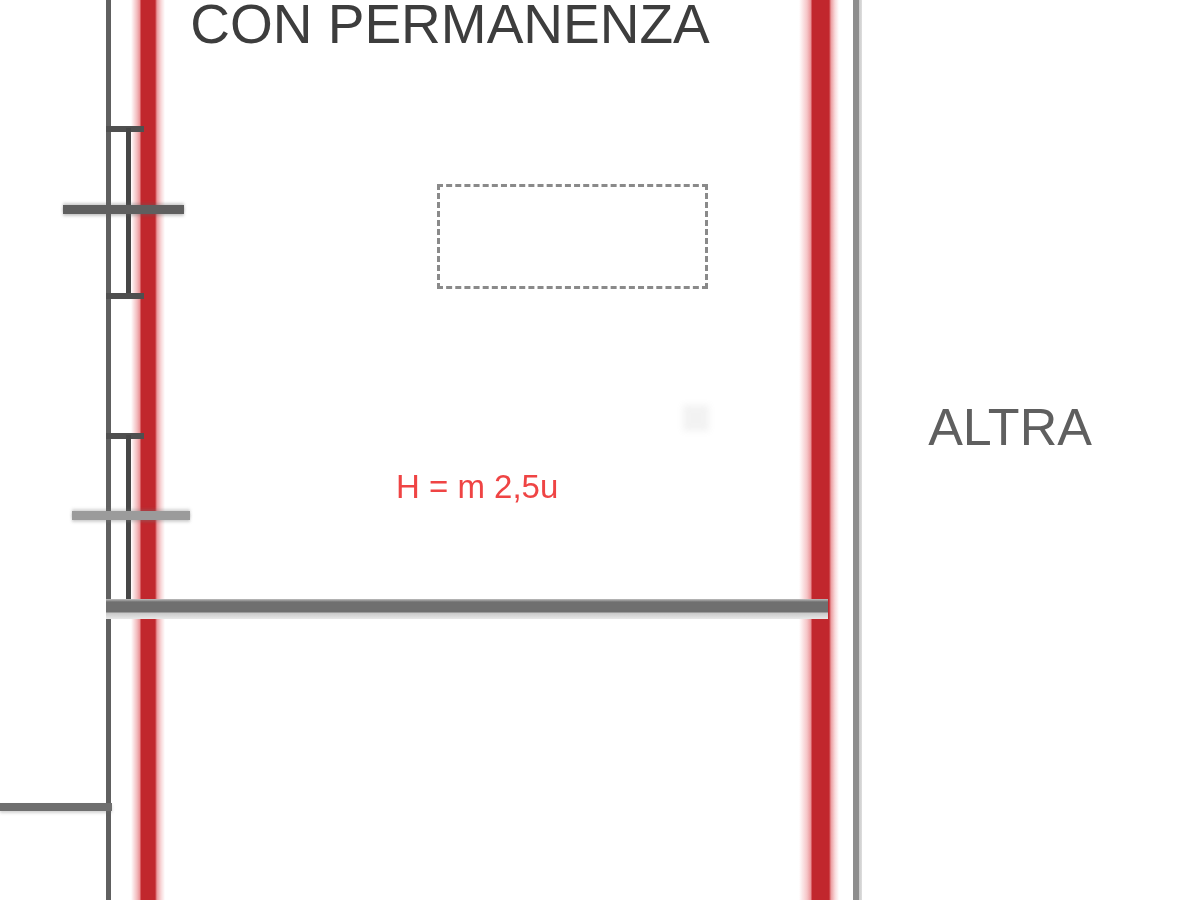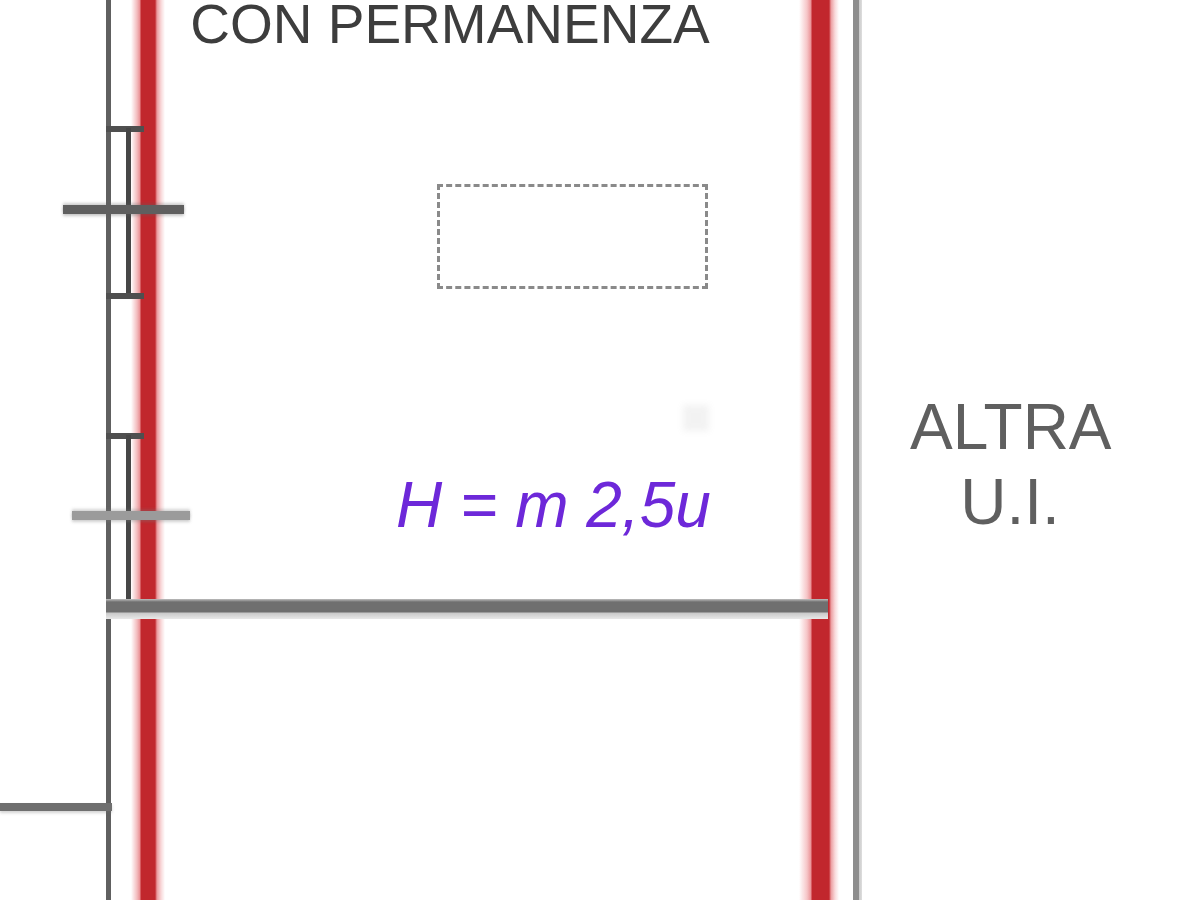--- a/index.html
+++ b/index.html
@@ -101,29 +101,28 @@
   
   .room-label {
     left: 170px; top: -10px; width: 560px;
     text-align: center;
     font-size: 55px; line-height: 68px;
     color: #3d3d3d;
     white-space: nowrap;
   }
   .height-annotation {
     left: 396px; top: 468px;
-    font-size: 64px;
-    color: #6d28d9;
+    font-size: 33px;
+    color: #ef4444;
     white-space: nowrap;
-    font-style: italic;
   }
   .adjacent-unit-label {
     left: 910px; top: 390px; width: 200px;
     text-align: center;
-    font-size: 64px; line-height: 75px;
+    font-size: 52px; line-height: 75px;
     color: #5f5f5f;
     white-space: nowrap;
   }
   .smudge {
     left: 683px; top: 405px; width: 26px; height: 26px;
     background: #9a9a9a; opacity: 0.12;
     filter: blur(3px);
   }
 </style>
 </head>
@@ -153,16 +152,15 @@
   <div class="abs smudge"></div>
 
   <div class="abs room-label">
     <div>CON PERMANENZA</div>
   </div>
 
   <div class="abs height-annotation">H = m 2,5u</div>
 
   <div class="abs adjacent-unit-label">
     <div>ALTRA</div>
-    <div>U.I.</div>
   </div>
 
 </div>
 
 </body></html>

